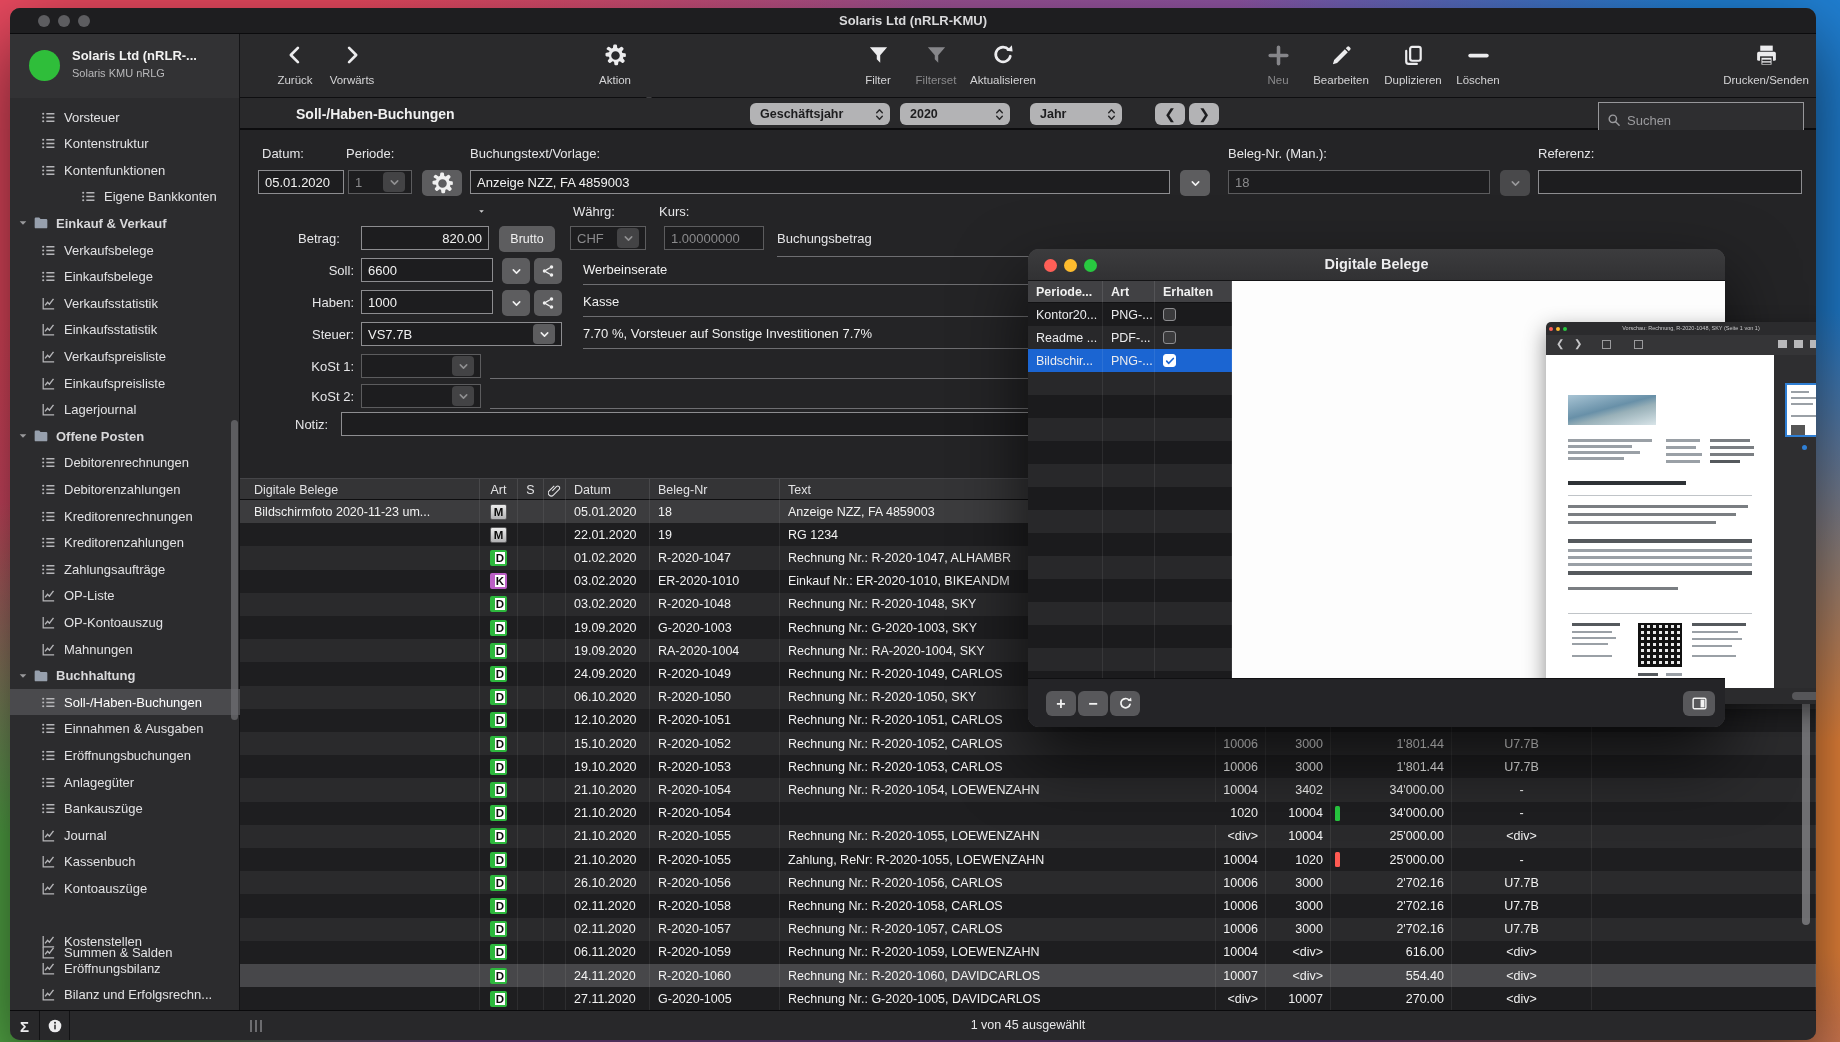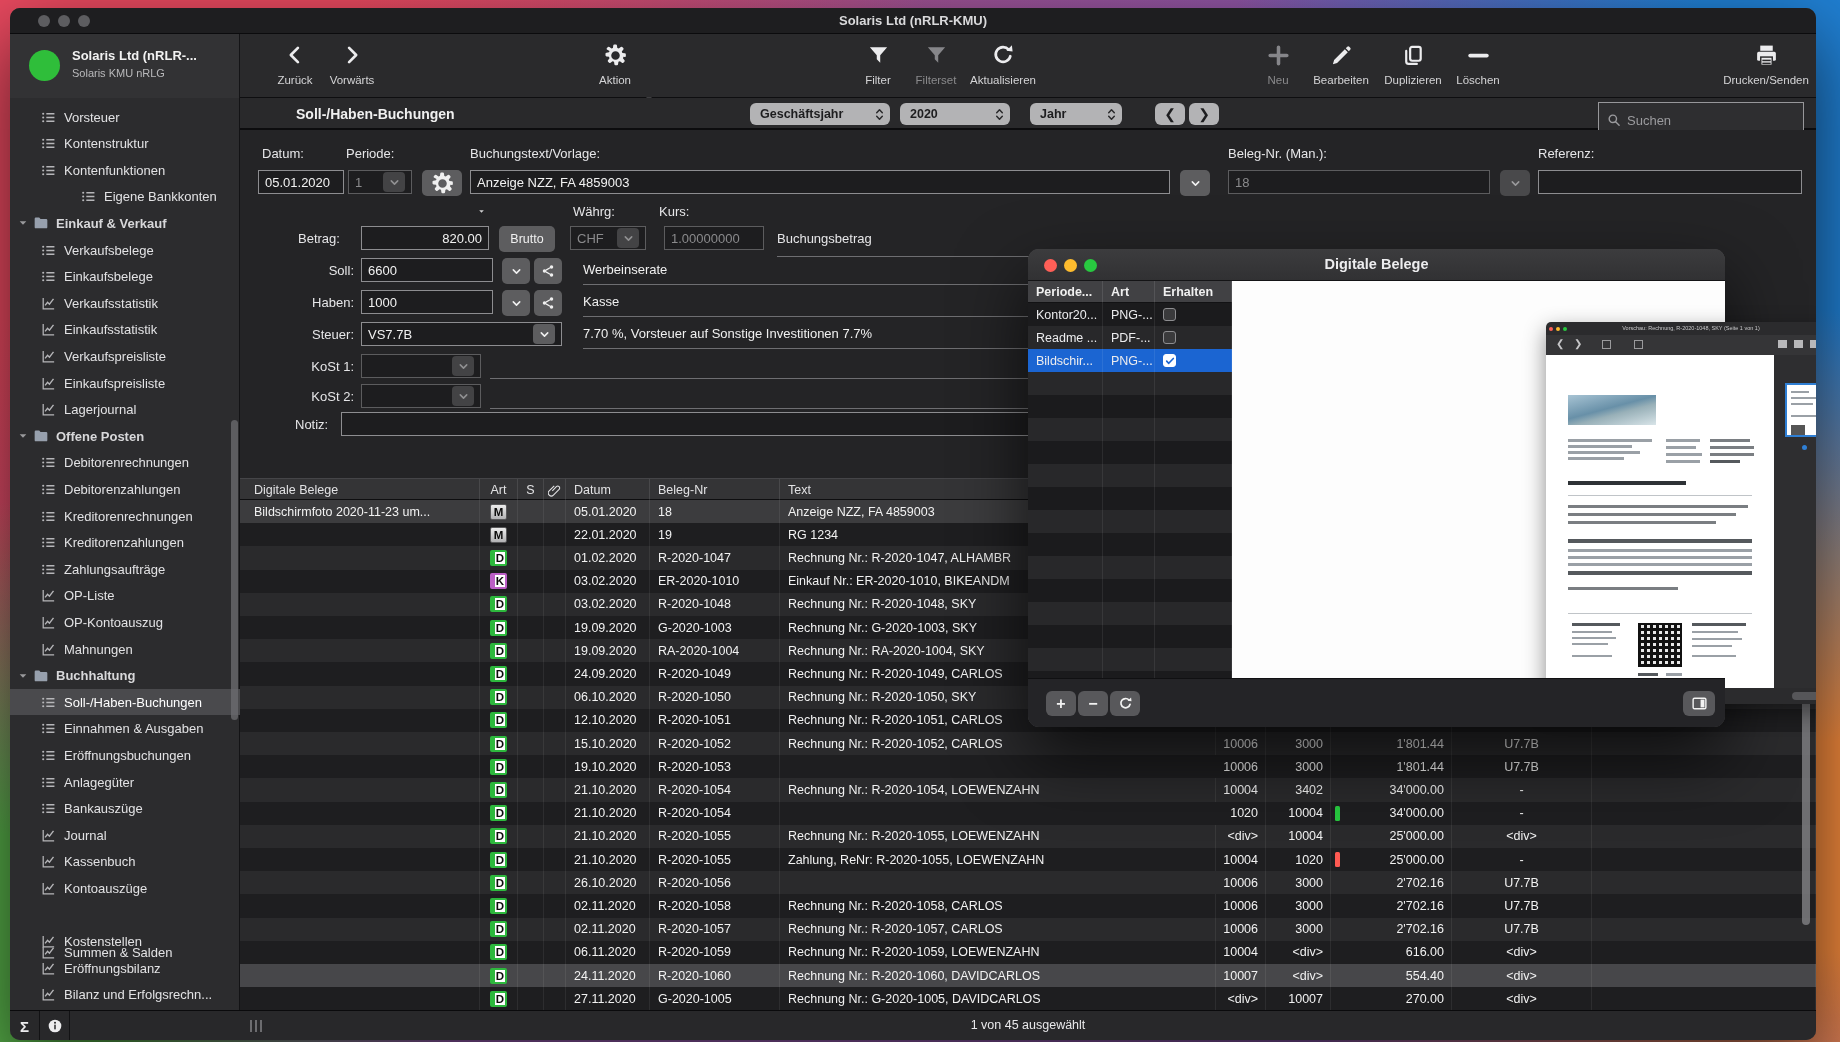--- a/index.html
+++ b/index.html
@@ -652,20 +652,21 @@
       </div>
       <div class="trow" style="top: 255.2px; background: rgb(30, 30, 32);">
         <div class="tcell" style="left: 0px; width: 240px; padding-left: 14px;"></div>
         <div class="tcell" style="left: 240px; width: 38px; justify-content: center;">
           <span class="badge D">D</span>
         </div>
         <div class="tcell" style="left: 278px; width: 26px; justify-content: center;"></div>
         <div class="tcell" style="left: 304px; width: 22px; justify-content: center;"></div>
         <div class="tcell" style="left: 326px; width: 84px; padding-left: 8px;">19.10.2020</div>
         <div class="tcell" style="left: 410px; width: 130px; padding-left: 8px;">R-2020-1053</div>
+        <div class="tcell" style="left: 540px; width: 436px; padding-left: 8px;">Rechnung Nr.: R-2020-1053, CARLOS</div>
         <div class="tcell" style="left: 976px; width: 50px; justify-content: flex-end; padding-right: 7px;">10006</div>
         <div class="tcell" style="left: 1026px; width: 65px; justify-content: flex-end; padding-right: 7px;">3000</div>
         <div class="tcell" style="left: 1091px; width: 121px; justify-content: flex-end; padding-right: 7px;">
           <span>1'801.44</span>
         </div>
         <div class="tcell" style="left: 1212px; width: 140px; justify-content: center;">U7.7B</div>
         <div class="tcell" style="left: 1352px; width: 224px;"></div>
       </div>
       <div class="trow" style="top: 278.4px; background: rgb(42, 42, 44);">
         <div class="tcell" style="left: 0px; width: 240px; padding-left: 14px;"></div>
@@ -742,20 +743,21 @@
       </div>
       <div class="trow" style="top: 371.2px; background: rgb(42, 42, 44);">
         <div class="tcell" style="left: 0px; width: 240px; padding-left: 14px;"></div>
         <div class="tcell" style="left: 240px; width: 38px; justify-content: center;">
           <span class="badge D">D</span>
         </div>
         <div class="tcell" style="left: 278px; width: 26px; justify-content: center;"></div>
         <div class="tcell" style="left: 304px; width: 22px; justify-content: center;"></div>
         <div class="tcell" style="left: 326px; width: 84px; padding-left: 8px;">26.10.2020</div>
         <div class="tcell" style="left: 410px; width: 130px; padding-left: 8px;">R-2020-1056</div>
+        <div class="tcell" style="left: 540px; width: 436px; padding-left: 8px;">Rechnung Nr.: R-2020-1056, CARLOS</div>
         <div class="tcell" style="left: 976px; width: 50px; justify-content: flex-end; padding-right: 7px;">10006</div>
         <div class="tcell" style="left: 1026px; width: 65px; justify-content: flex-end; padding-right: 7px;">3000</div>
         <div class="tcell" style="left: 1091px; width: 121px; justify-content: flex-end; padding-right: 7px;">
           <span>2'702.16</span>
         </div>
         <div class="tcell" style="left: 1212px; width: 140px; justify-content: center;">U7.7B</div>
         <div class="tcell" style="left: 1352px; width: 224px;"></div>
       </div>
       <div class="trow" style="top: 394.4px; background: rgb(30, 30, 32);">
         <div class="tcell" style="left: 0px; width: 240px; padding-left: 14px;"></div>

